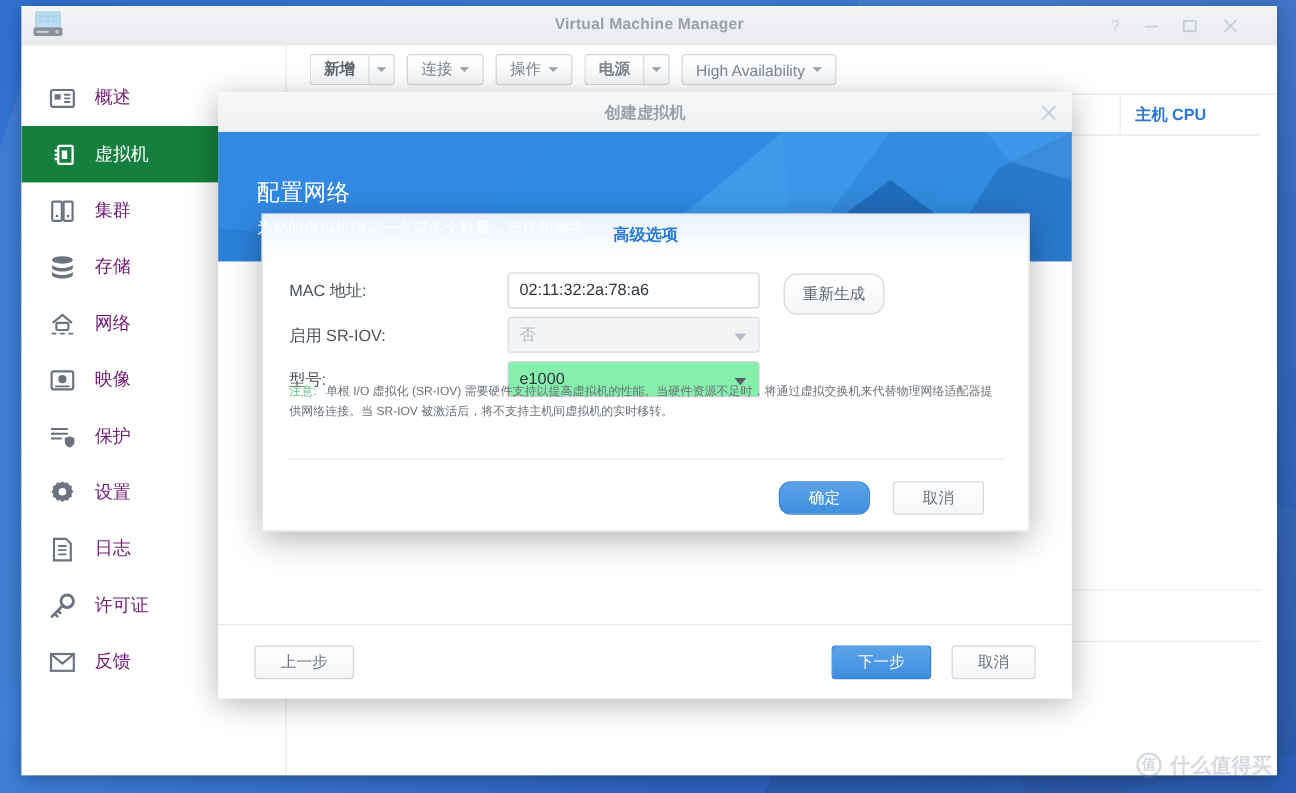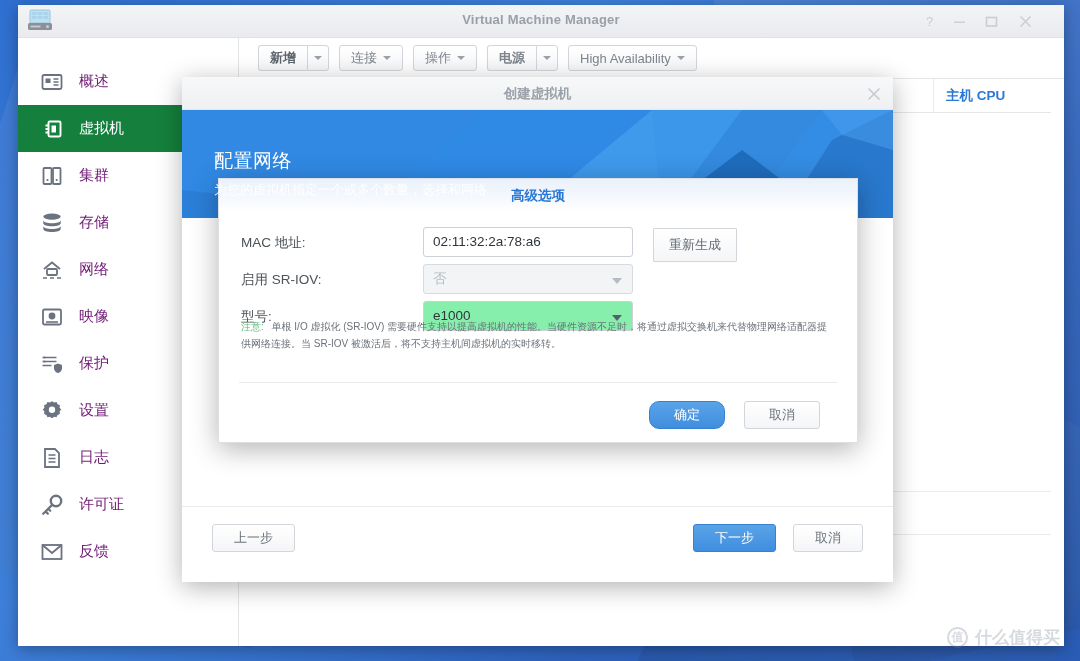--- a/index.html
+++ b/index.html
@@ -137,21 +137,21 @@
     height:108px; position:relative; overflow:hidden;
     background:#2e86e0;
   }
   #wizard-banner svg { position:absolute; inset:0; width:100%; height:100%; display:block; }
   #banner-text { position:absolute; left:32px; top:38px; color:#fff; z-index:2;}
   #banner-title { font-size:19px; font-weight:normal; letter-spacing:.5px; }
   #banner-sub { font-size:13px; margin-top:7px; opacity:.93; }
   #wizard-body { position:absolute; left:0; right:0; top:141px; bottom:62px; background:#fff; }
   #net-label { position:absolute; left:40px; top:86px; font-size:13.5px; color:#4c5358; }
   #wizard-footer {
-    position:absolute; left:0; right:0; bottom:0; height:76px;
+    position:absolute; left:0; right:0; bottom:0; height:62px;
     border-top:1px solid #e7e9eb; background:#fff;
   }
   .wz-btn {
     position:absolute; top:17px; height:28px; border-radius:3px;
     display:flex; align-items:center; justify-content:center;
     font-size:13px; padding:0 21px; border:1px solid #d2d6db;
     background:linear-gradient(#ffffff,#f4f5f7); color:#6c737b;
   }
   .wz-btn.primary {
     background:linear-gradient(#5aa3e8,#3f8ede); border-color:#3781d4; color:#fff;
@@ -186,21 +186,21 @@
   }
   .fselect.disabled { background:#f2f4f6; border-color:#d7dbe0; color:#b6bcc3; }
   .fselect .sc {
     position:absolute; right:10px; top:13px;
     width:0;height:0;border-left:5px solid transparent;border-right:5px solid transparent;
     border-top:6px solid #56606b;
   }
   .fselect.disabled .sc { border-top-color:#b6bcc3; }
   #regen-btn {
     position:absolute; left:434px; top:215px; height:30px;
-    border:1px solid #d2d6db; border-radius:1px;
+    border:1px solid #d2d6db; border-radius:11px;
     background:linear-gradient(#ffffff,#f4f5f7); color:#606871; font-size:13px;
     display:flex; align-items:center; justify-content:center; padding:16px 15px;
   }
   #adv-note {
     position:absolute; left:22px; right:22px; top:140px;
     font-size:10px; line-height:1.65; color:#6b7279;
   }
   #adv-note b { color:#5fba7d; font-weight:normal; }
   #adv-sep { position:absolute; left:20px; right:20px; top:203px; height:1px; background:#e9ebed; }
   .adv-btn {

